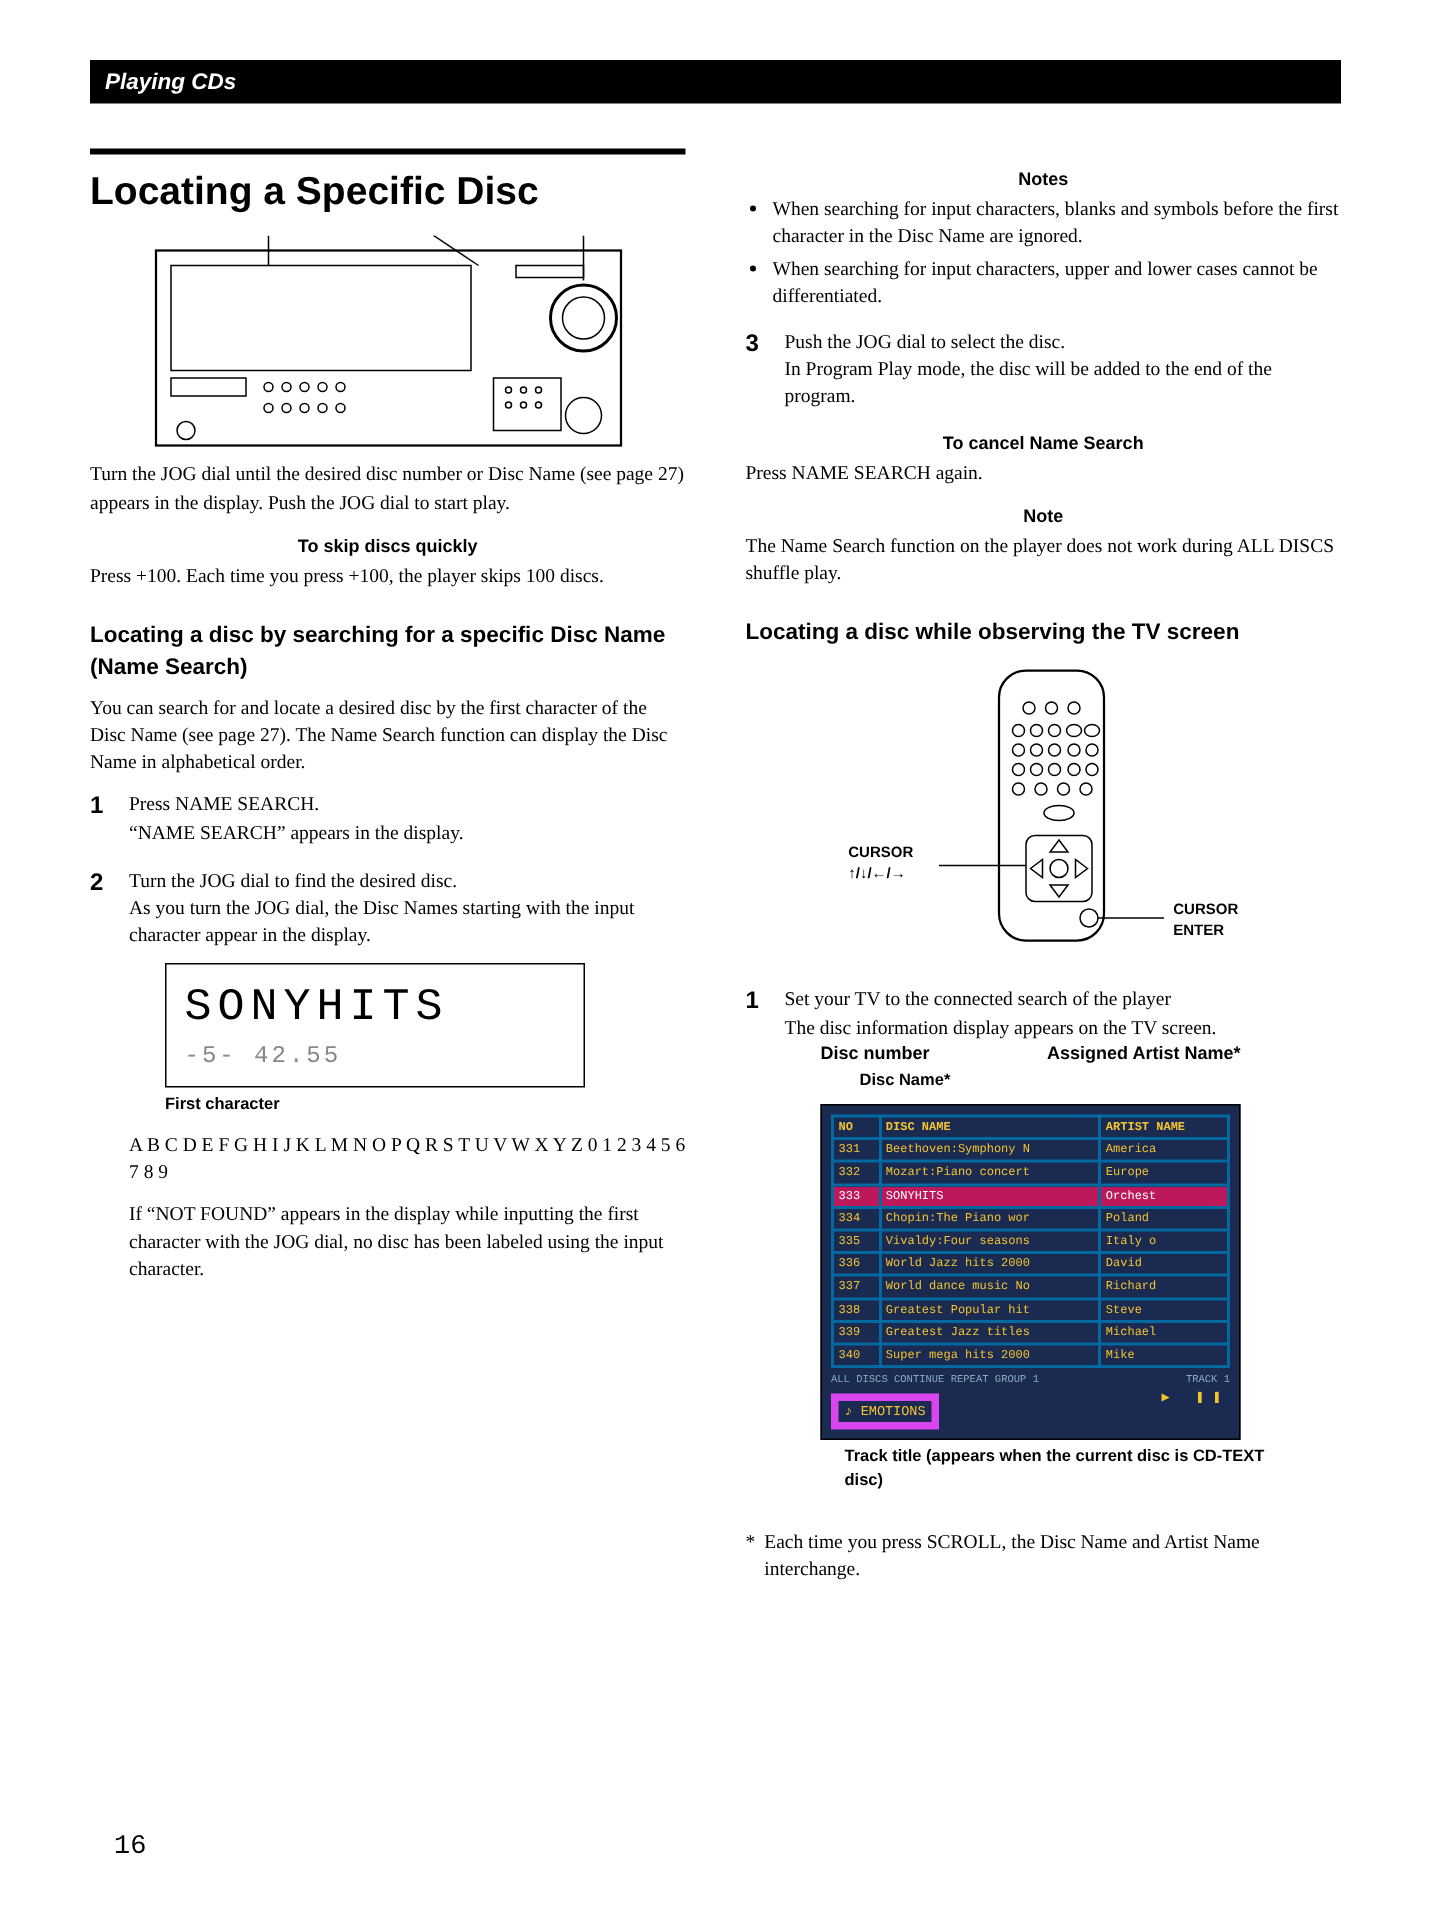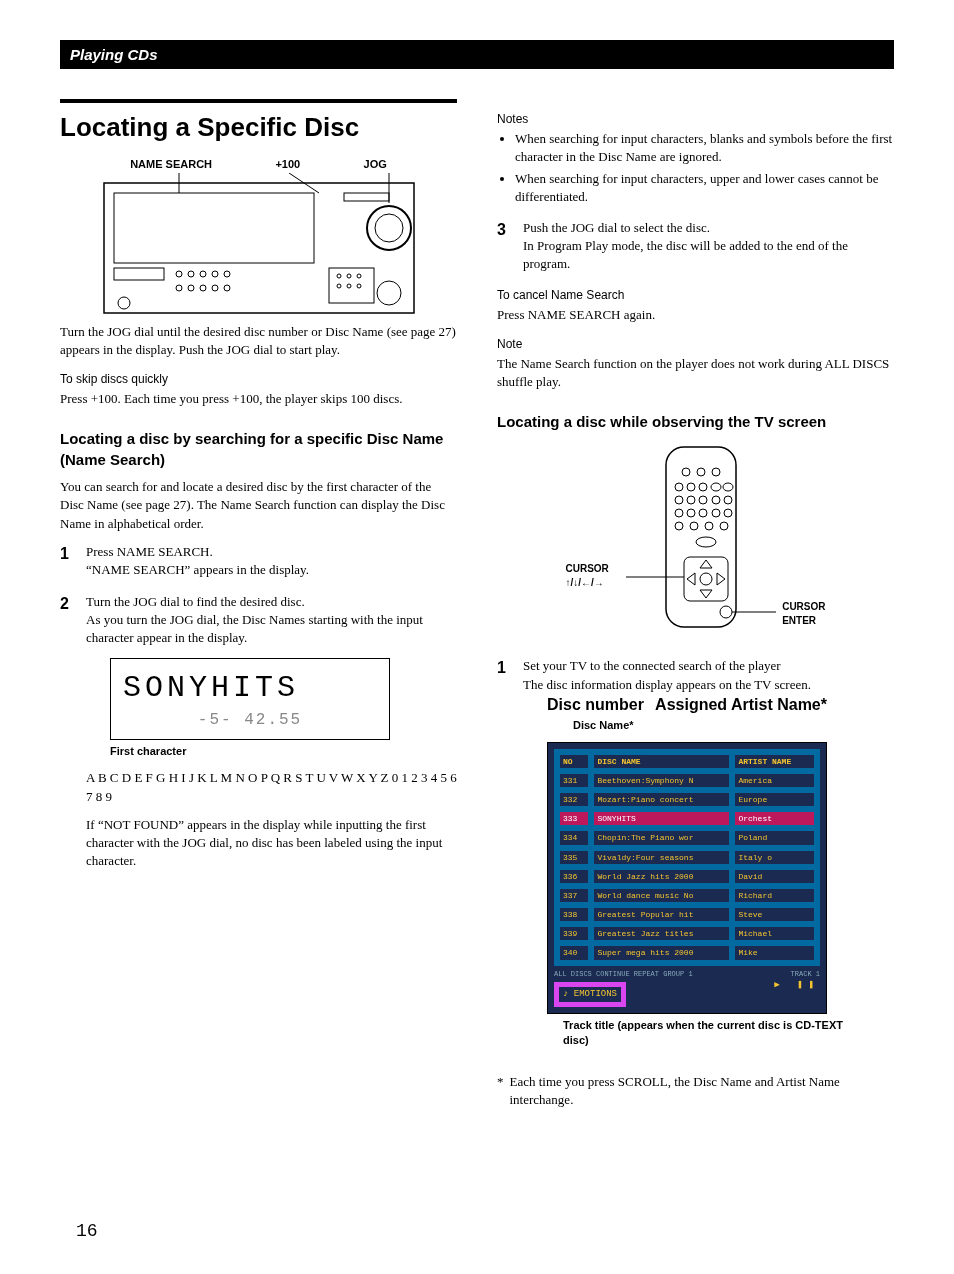--- a/index.html
+++ b/index.html
@@ -41,24 +41,25 @@
   }
   h2.sub-heading {
     font-family: Arial, Helvetica, sans-serif;
     font-weight: bold;
     font-size: 15px;
     margin-top: 20px;
     margin-bottom: 8px;
   }
   h3.small-heading {
     font-family: Arial, Helvetica, sans-serif;
-    font-weight: normal;
+    font-weight: bold;
     font-size: 12px;
     margin-top: 12px;
     margin-bottom: 2px;
+    text-align: center;
   }
   p { margin-bottom: 10px; }
   .device-labels {
     display: flex;
     justify-content: space-around;
     font-family: Arial, Helvetica, sans-serif;
     font-weight: bold;
     font-size: 11px;
     width: 320px;
     margin: 0 auto;
@@ -83,21 +84,21 @@
   .lcd-main {
     font-size: 30px;
     letter-spacing: 4px;
     font-weight: 400;
   }
   .lcd-sub {
     font-family: 'Courier New', monospace;
     font-size: 16px;
     color: #888;
     letter-spacing: 2px;
-    text-align: center;
+    text-align: left;
   }
   .lcd-caption {
     font-family: Arial, Helvetica, sans-serif;
     font-weight: bold;
     font-size: 11px;
     text-align: left;
     margin: 0 0 10px 24px;
     width: 280px;
   }
   ul.notes-list { list-style: disc; padding-left: 18px; margin-bottom: 12px; }
@@ -112,34 +113,34 @@
     width: 280px;
     margin: 8px 0 4px 24px;
     background: #1a2a50;
     color: #fff;
     font-family: 'Courier New', monospace;
     font-size: 9px;
     padding: 6px;
   }
   .tv-table { width: 100%; border-collapse: collapse; color: #f4c430; }
   .tv-table th, .tv-table td {
-    border: 6px solid #0369a1;
+    border: 2px solid #0369a1;
     padding: 1px 3px;
     font-size: 8px;
     text-align: left;
     white-space: nowrap;
     overflow: hidden;
   }
   .tv-table tr.selected td { background: #be185d; color:#fff; }
   .tv-footer { color:#8ab; font-size:7px; margin-top:4px; display:flex; justify-content:space-between; }
   .tv-track { border:5px solid #d946ef; display:inline-block; padding:1px 4px; color:#f4c430; margin-top:3px; }
   .tv-labels-top {
     font-family: Arial, Helvetica, sans-serif;
     font-weight: bold;
-    font-size: 16px;
+    font-size: 12px;
     margin-left: 24px;
     width: 280px;
     display: flex;
     justify-content: space-between;
   }
   .tv-labels-sub {
     font-family: Arial, Helvetica, sans-serif;
     font-weight: bold;
     font-size: 11px;
     margin-left: 50px;
@@ -173,25 +174,20 @@
 <div class="header-bar">
   <span>Playing CDs</span>
 </div>
 
 <div class="columns">
 
   <div class="col">
     <div class="thick-rule"></div>
     <h1 class="main-title">Locating a Specific Disc</h1>
 
-    <div class="device-labels">
-      <span>NAME SEARCH</span>
-      <span>+100</span>
-      <span>JOG</span>
-    </div>
     <svg class="device-svg" width="320" height="150">
       <rect x="5" y="10" width="310" height="130" fill="none" stroke="#000" stroke-width="1.5"></rect>
       <rect x="15" y="20" width="200" height="70" fill="none" stroke="#000"></rect>
       <circle cx="290" cy="55" r="22" fill="none" stroke="#000" stroke-width="2"></circle>
       <circle cx="290" cy="55" r="14" fill="none" stroke="#000"></circle>
       <circle cx="290" cy="120" r="12" fill="none" stroke="#000"></circle>
       <rect x="230" y="95" width="45" height="35" fill="none" stroke="#000"></rect>
       <circle cx="240" cy="103" r="2" fill="none" stroke="#000"></circle>
         <circle cx="250" cy="103" r="2" fill="none" stroke="#000"></circle>
         <circle cx="260" cy="103" r="2" fill="none" stroke="#000"></circle>

